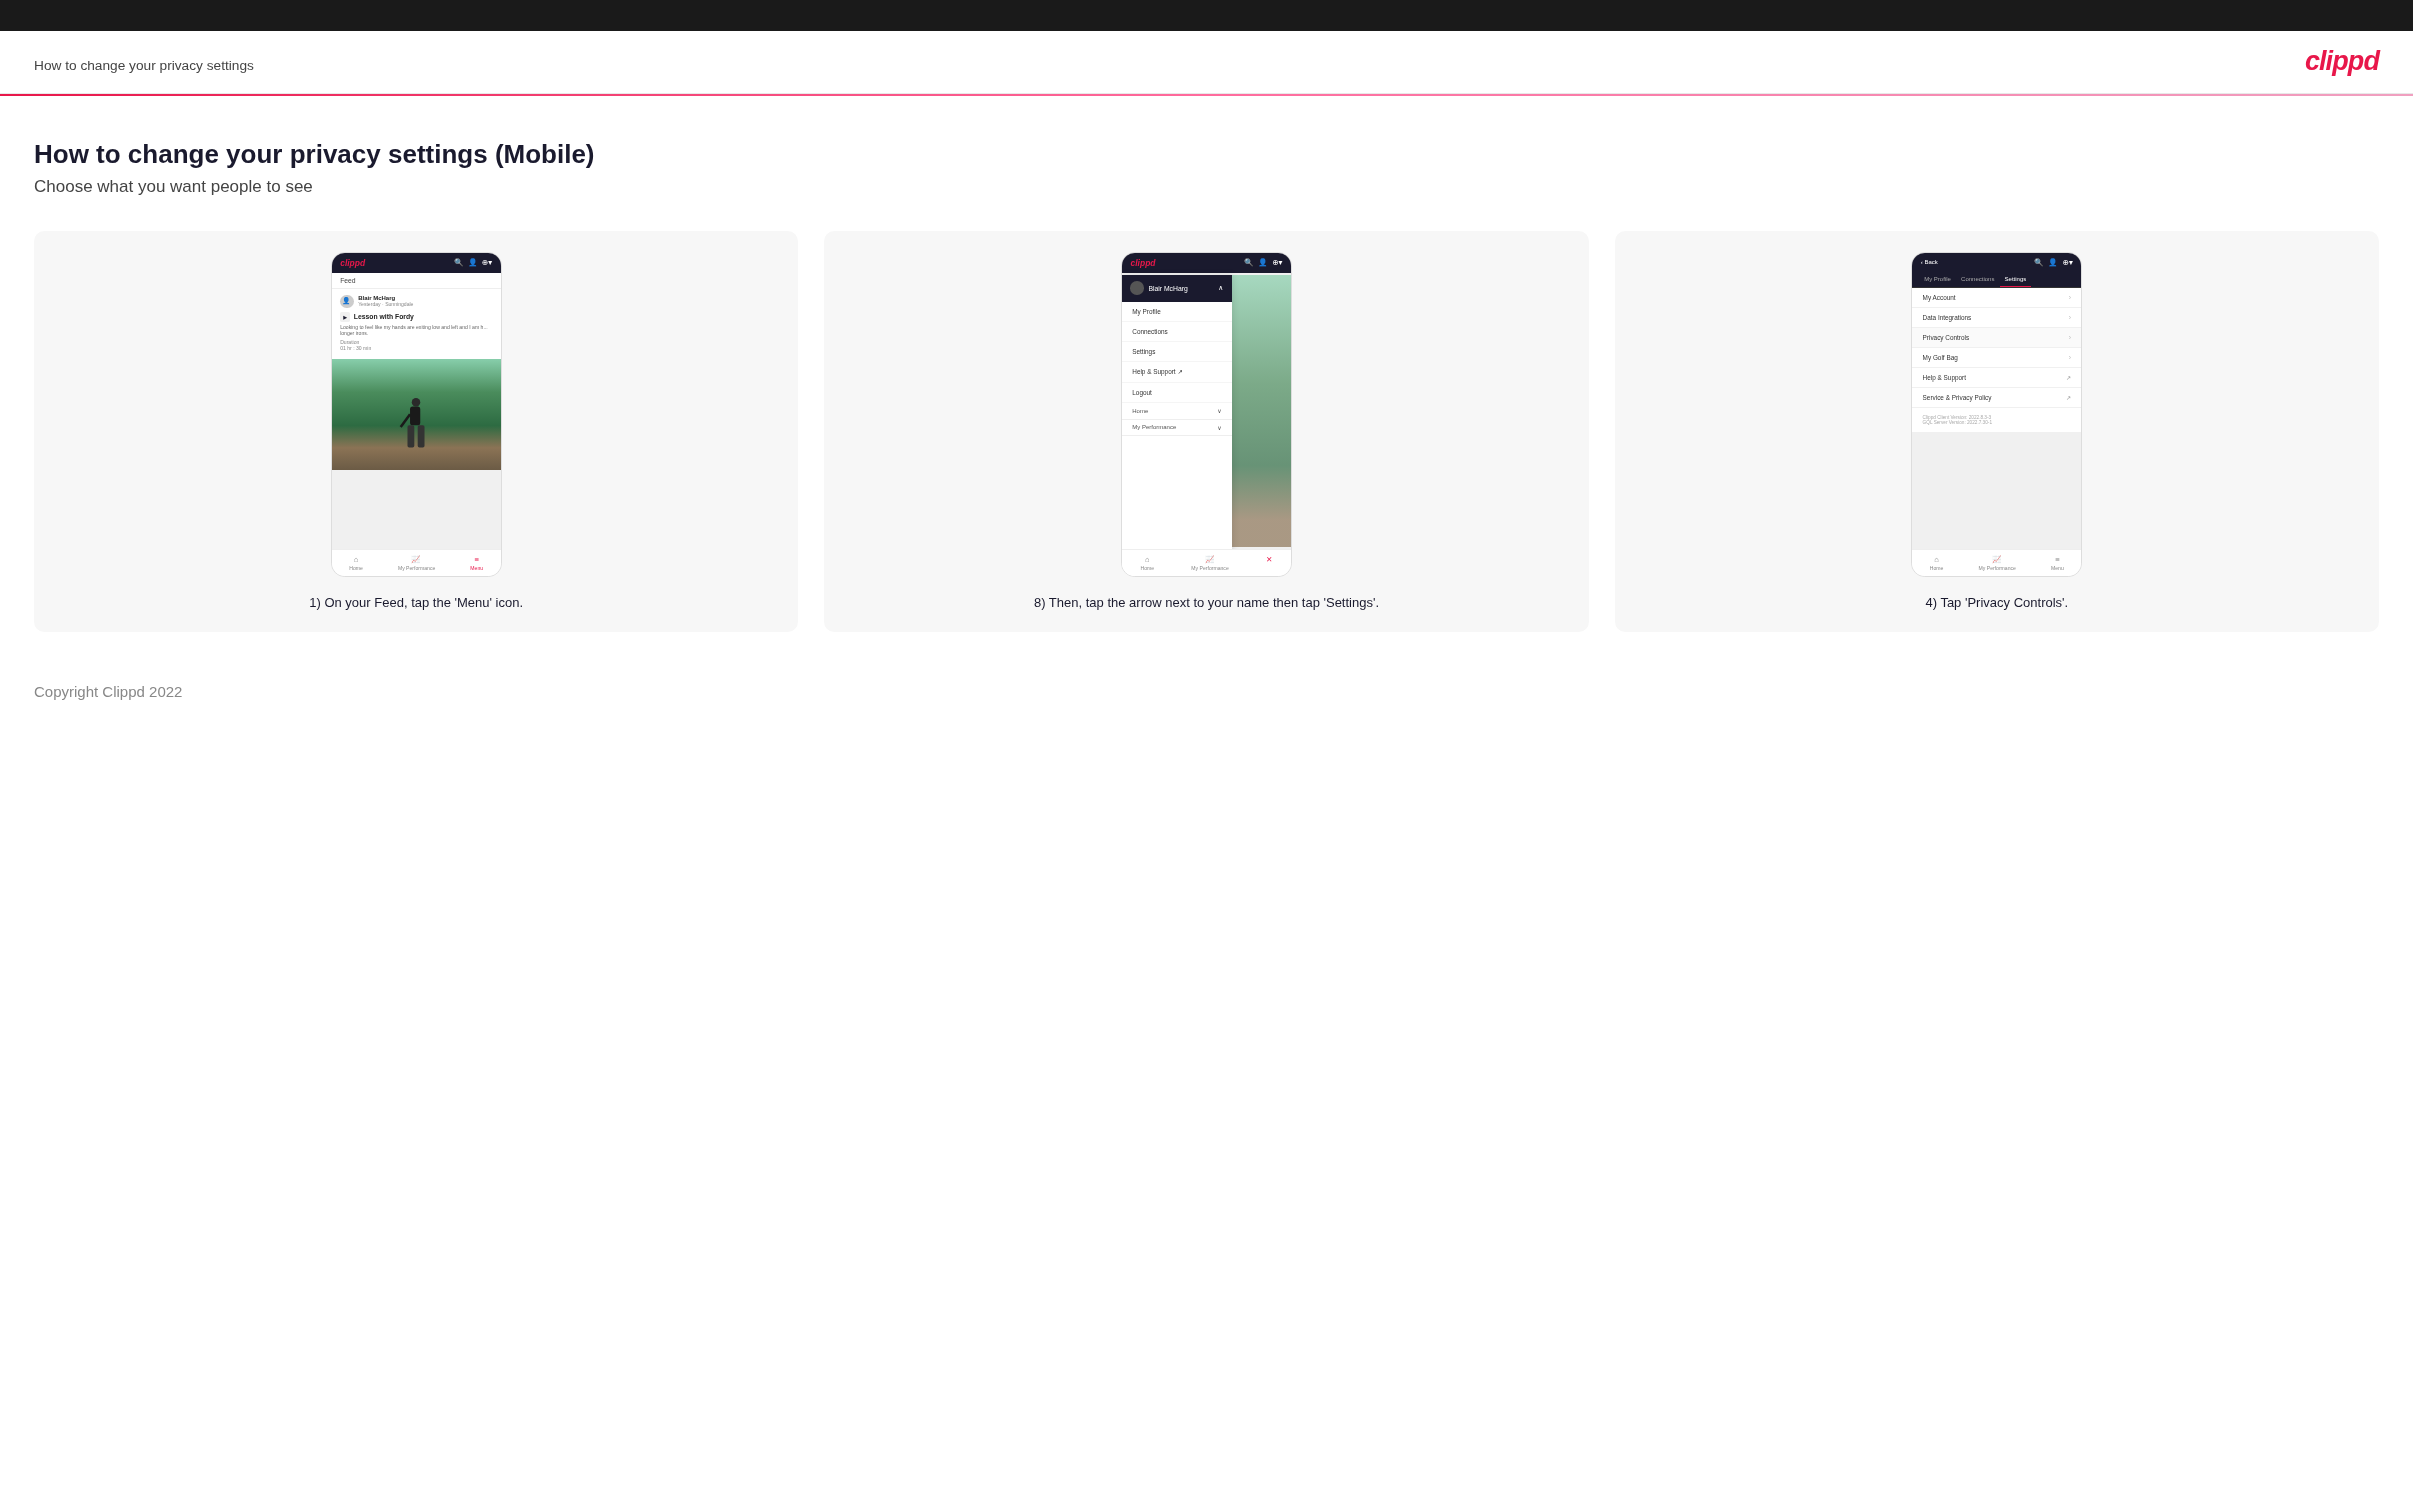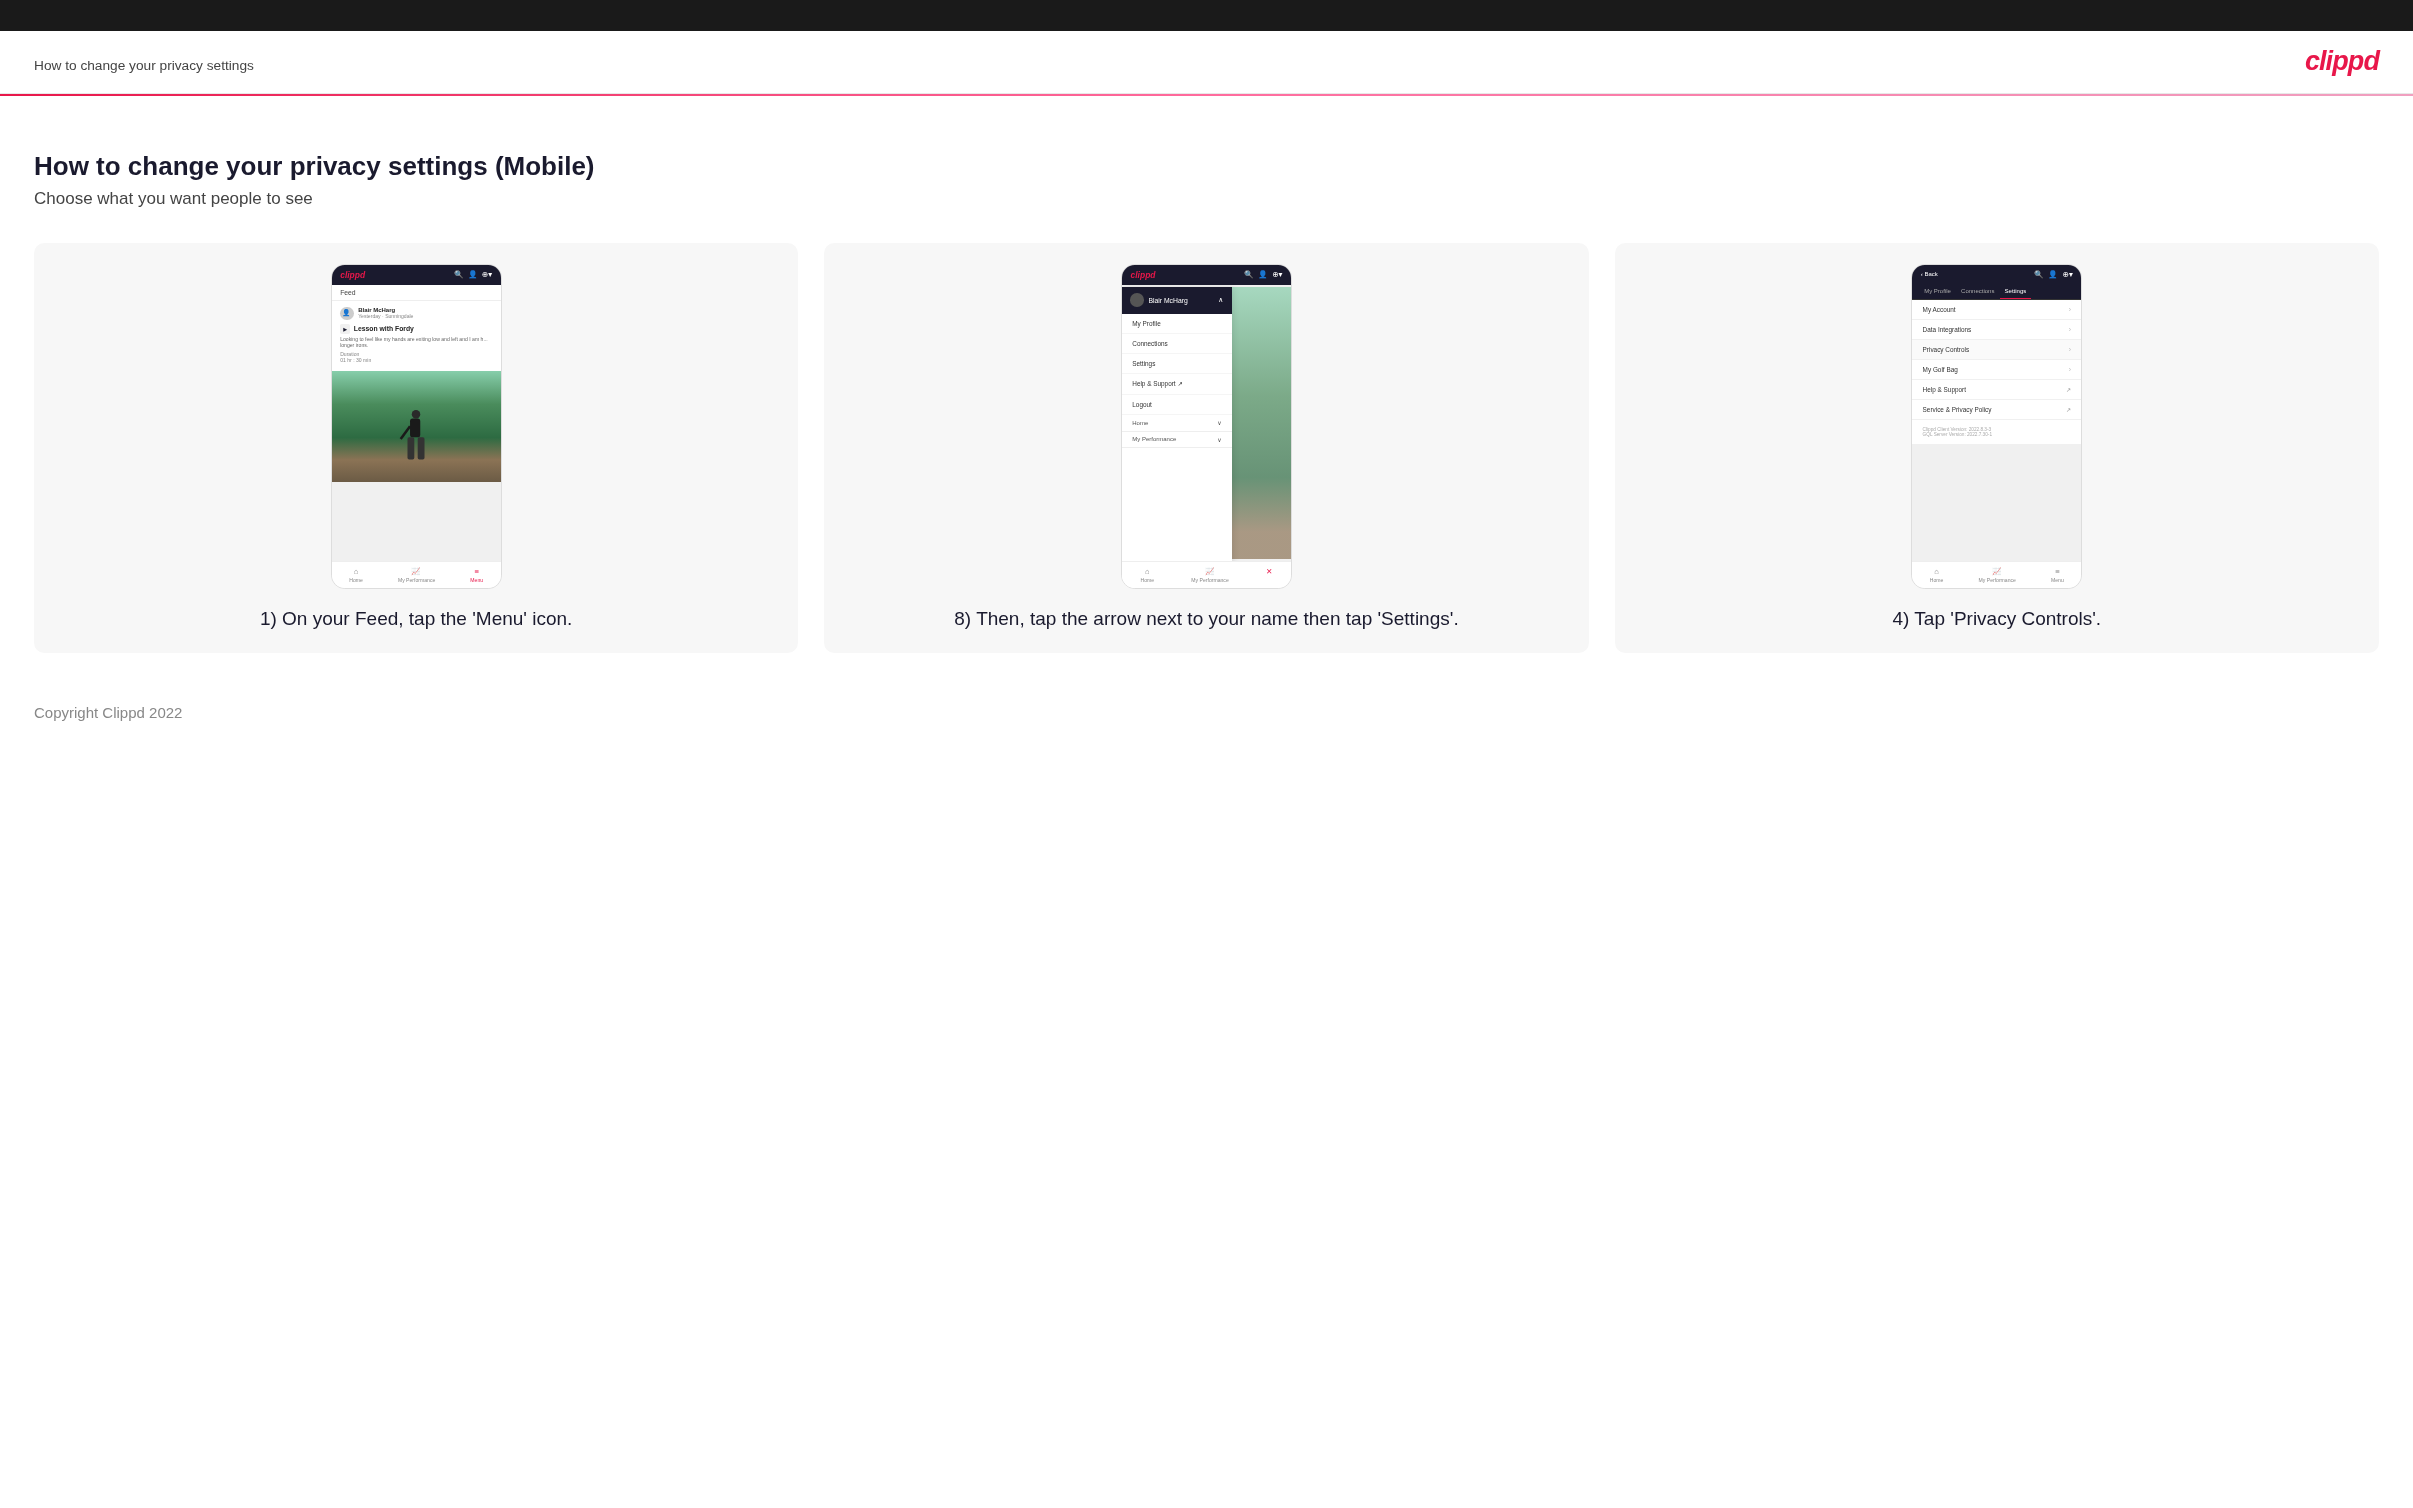--- a/index.html
+++ b/index.html
@@ -41,21 +41,20 @@
     
     .divider {
       height: 2.6px;
       background: linear-gradient(to right, #e8174a, #ff6b9d, #f0a0c0);
       margin: 0;
     }
 
     
     .main-content {
       padding: 43px 34px 34px;
-      margin-top: 12px;
     }
 
     .page-heading {
       font-size: 26px;
       font-weight: 700;
       color: #1a1a2e;
       margin-bottom: 6.8px;
     }
     .page-subheading {
       font-size: 17px;
@@ -390,21 +389,21 @@
       display: flex;
       justify-content: space-around;
       padding: 4.3px 0;
       border-top: 0.9px solid #eee;
       position: absolute;
       bottom: 0;
       width: 100%;
     }
 
     .step-caption {
-      font-size: 19px;
+      font-size: 13px;
       color: #1a1a2e;
       text-align: left;
       line-height: 1.4;
     }
 
     
     .footer {
       padding: 17px 34px;
       font-size: 15px;
       color: #888;

